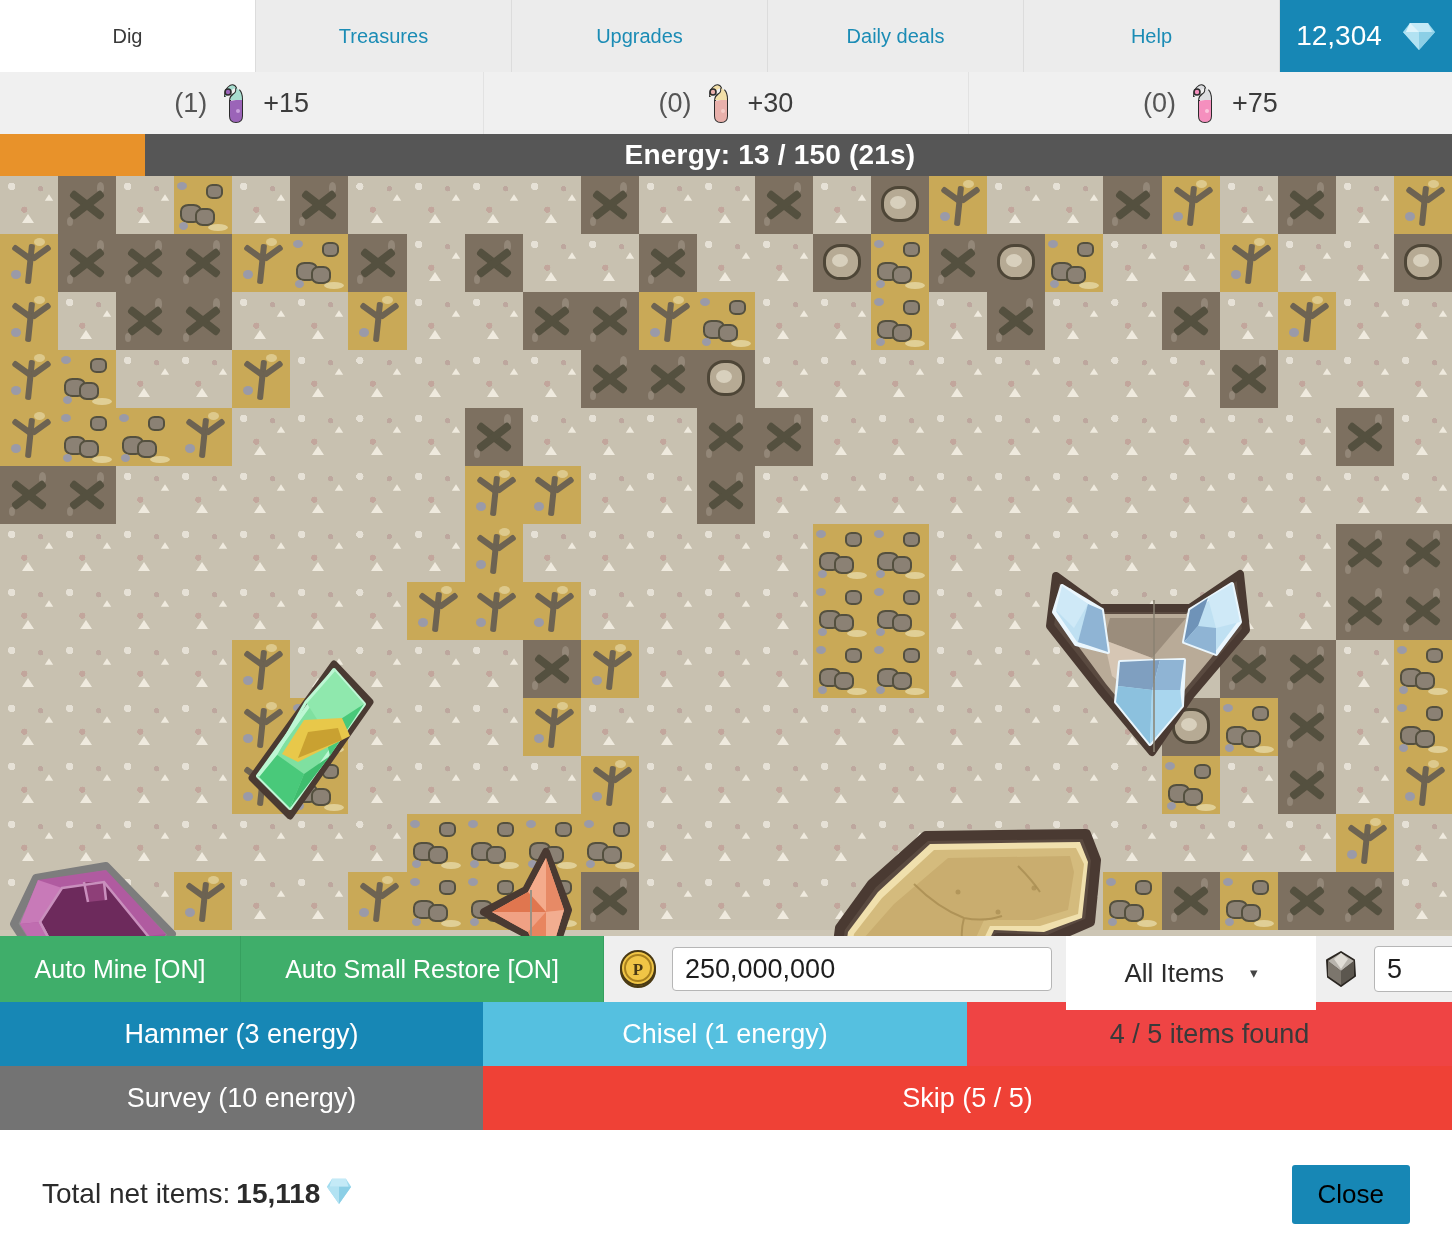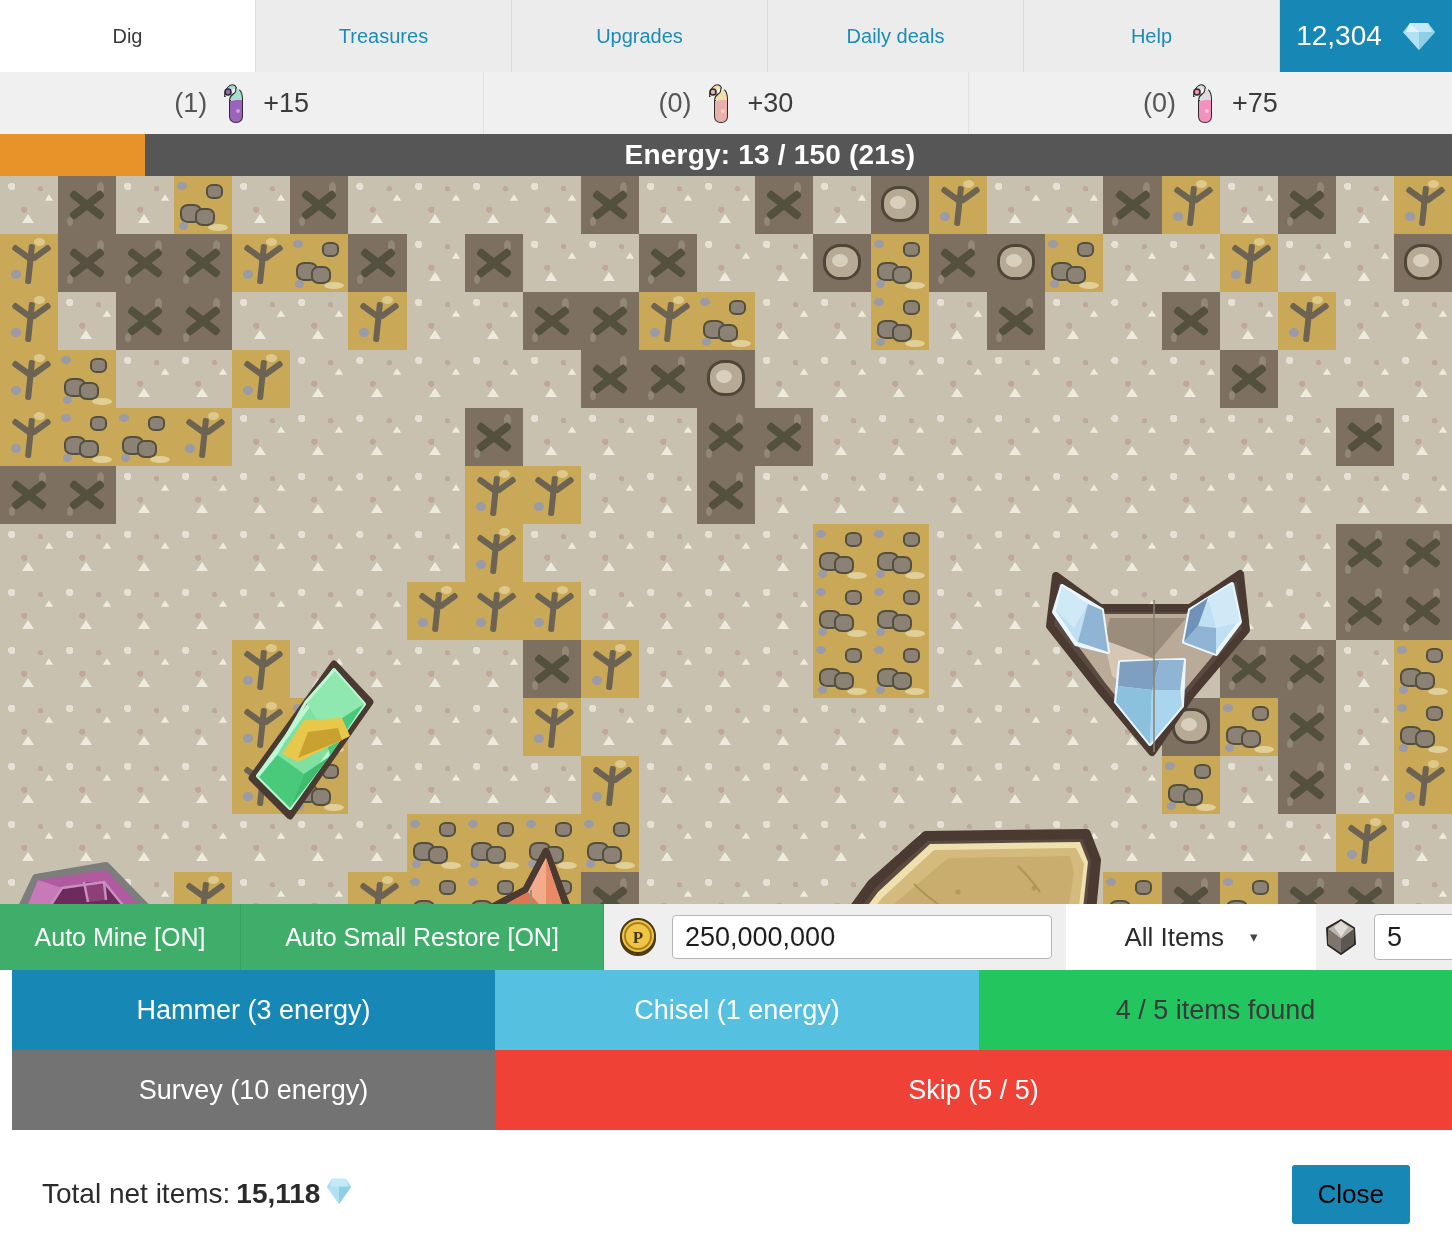--- a/index.html
+++ b/index.html
@@ -137,39 +137,39 @@
   .btn-auto.wide { flex: 0 0 363px; }
   .cash-group { flex: 1 1 auto; display: flex; align-items: center; gap: 14px;
     padding: 0 14px; background: #efefef; }
   .coin { width: 40px; height: 40px; flex: 0 0 40px; }
   .cash-input {
     flex: 1 1 auto; height: 44px; border: 1px solid #b6b6b6; border-radius: 4px;
     background: #ffffff; font-size: 27px; padding: 0 12px; color: #1d1d1d;
     font-family: "Liberation Sans", sans-serif;
   }
   .select-group { flex: 0 0 250px; display: flex; align-items: center;
-    justify-content: center; gap: 26px; background: #ffffff; height: 66px;
+    justify-content: center; gap: 26px; background: #ffffff; height: 74px;
     cursor: pointer; position: relative; }
   .select-group .lbl { font-size: 26px; color: #2b2b2b; }
   .chev { font-size: 15px; color: #444; }
   .rock-group { flex: 0 0 250px; display: flex; align-items: center; gap: 14px;
     padding: 0 14px 0 6px; background: #efefef; }
   .rockicon { width: 38px; height: 40px; flex: 0 0 38px; }
   .qty-input { flex: 1 1 auto; height: 46px; border: 1px solid #b6b6b6; border-radius: 4px;
     background: #ffffff; font-size: 27px; padding: 0 12px; color: #1d1d1d;
     font-family: "Liberation Sans", sans-serif; }
 
-  .row-tools { height: 80px; margin-left: 12px; }
+  .row-tools { height: 64px; }
   .tool {
     display: flex; align-items: center; justify-content: center;
     color: #ffffff; font-size: 27px; cursor: pointer; user-select: none;
   }
   .tool.hammer { flex: 0 0 483px; background: #1787b5; }
   .tool.chisel { flex: 0 0 484px; background: #55c0e0; }
-  .tool.found  { flex: 1 1 auto;  background: #22c55e; color: #3a3a3a; cursor: default; }
+  .tool.found  { flex: 1 1 auto;  background: #ef4444; color: #3a3a3a; cursor: default; }
   .tool.survey { flex: 0 0 483px; background: #737373; }
   .tool.bomb   { flex: 0 0 484px; background: #ef9122; }
   .tool.skip   { flex: 1 1 auto;  background: #ef4136; }
 
   
   .footer { flex: 0 0 128px; background: #ffffff; display: flex; align-items: center;
     padding: 0 42px; justify-content: space-between; }
   .networth { font-size: 28px; color: #2b2b2b; display: flex; align-items: center; gap: 6px; }
   .networth b { font-weight: bold; }
   .btn-close { background: #1787b5; color: #000000; font-size: 26px;

